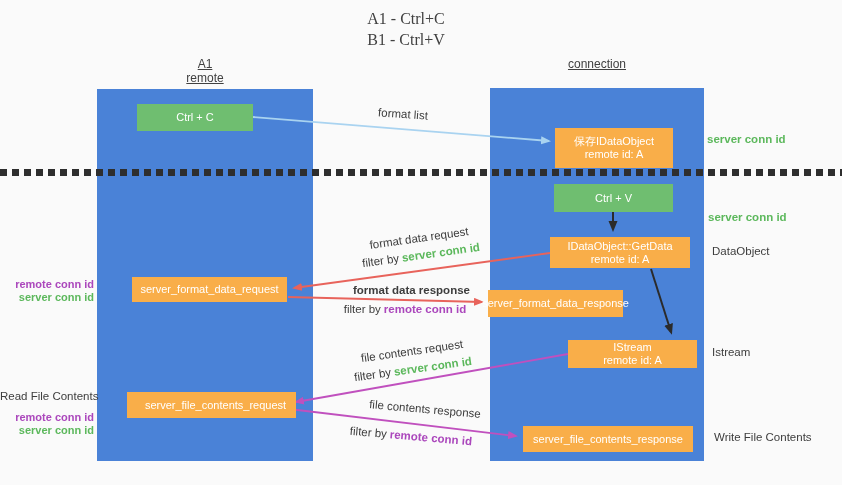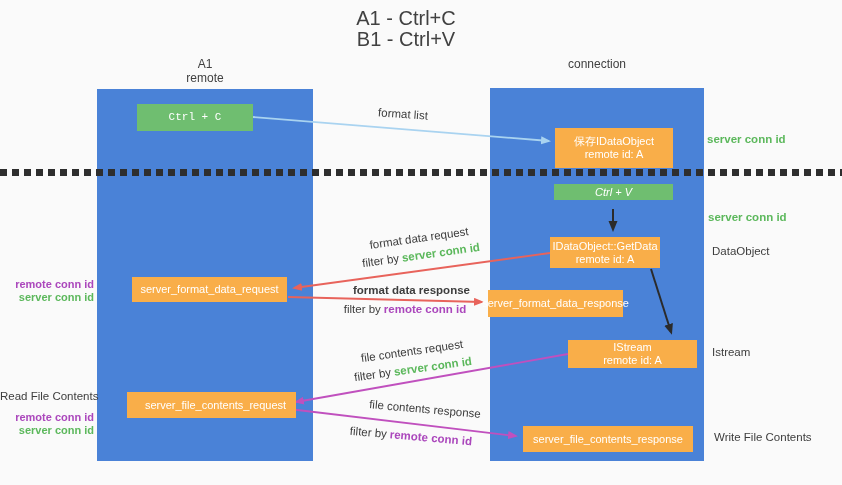--- a/index.html
+++ b/index.html
@@ -17,25 +17,25 @@
   #arrows{position:absolute;left:0;top:0;z-index:3;}
   .node{
     position:absolute;z-index:4;display:flex;flex-direction:column;
     align-items:center;justify-content:center;
     color:#fff;font-size:11px;line-height:13px;text-align:center;white-space:nowrap;
   }
   .node.orange{background:#f9ae49;}
   .node.green{background:#6fbe70;}
   .hdr{
     position:absolute;z-index:4;text-align:center;font-size:12px;
-    line-height:14px;color:#414141;
+    line-height:14px;color:#414141;text-decoration:underline;
   }
   .title{
-    position:absolute;z-index:4;text-align:center;font-size:20px;
-    line-height:21px;color:#414141;
+    position:absolute;z-index:4;text-align:center;font-size:16px;
+    line-height:21px;color:#414141;font-family:Liberation Serif, serif;
   }
   .lbl{
     position:absolute;z-index:5;font-size:11.5px;color:#3d3d3d;
     white-space:nowrap;
   }
   .lbl-c{text-align:center;}
   .green-b{color:#5cb85c;font-weight:bold;}
   .purple-b{color:#ab47bc;font-weight:bold;}
   .gap{margin-left:3px;}
   .rightalign{text-align:right;}
@@ -84,34 +84,34 @@
     </defs>
     <line x1="253" y1="117" x2="549" y2="141" stroke="#a9d3f0" stroke-width="1.8" marker-end="url(#m-blue)"></line>
     <line x1="613" y1="209" x2="613" y2="229" stroke="#2b2b2b" stroke-width="2" marker-end="url(#m-blk)"></line>
     <line x1="550" y1="253" x2="294" y2="288" stroke="#e8635b" stroke-width="1.8" marker-end="url(#m-red)"></line>
     <line x1="288" y1="297" x2="482" y2="302" stroke="#e8635b" stroke-width="1.8" marker-end="url(#m-red)"></line>
     <line x1="651" y1="269" x2="671" y2="332" stroke="#2b2b2b" stroke-width="2" marker-end="url(#m-blk)"></line>
     <line x1="568" y1="354" x2="296" y2="402" stroke="#c050be" stroke-width="1.8" marker-end="url(#m-mag)"></line>
     <line x1="289" y1="409" x2="516" y2="436" stroke="#c050be" stroke-width="1.8" marker-end="url(#m-mag)"></line>
   </svg>
 
-  <div class="node green" style="left:137px;top:104px;width:116px;height:27px;font-family:Liberation Mono, monospace;">
+  <div class="node green" style="left:137px;top:104px;width:116px;height:27px;">
     <span>Ctrl + C</span>
   </div>
 
   <div class="node orange" style="left:555px;top:128px;width:118px;height:40px;">
     <span>保存IDataObject</span>
     <span>remote id: A</span>
   </div>
 
-  <div class="node green" style="left:554px;top:184px;width:119px;height:16px;font-style:italic;">
+  <div class="node green" style="left:554px;top:184px;width:119px;height:28px;">
     <span>Ctrl + V</span>
   </div>
 
-  <div class="node orange" style="left:550px;top:237px;width:110px;height:31px;">
+  <div class="node orange" style="left:550px;top:237px;width:140px;height:31px;">
     <span>IDataObject::GetData</span>
     <span>remote id: A</span>
   </div>
 
   <div class="node orange" style="left:132px;top:277px;width:155px;height:25px;">
     <span>server_format_data_request</span>
   </div>
 
   <div class="node orange" style="left:488px;top:290px;width:135px;height:27px;">
     <span>server_format_data_response</span>

